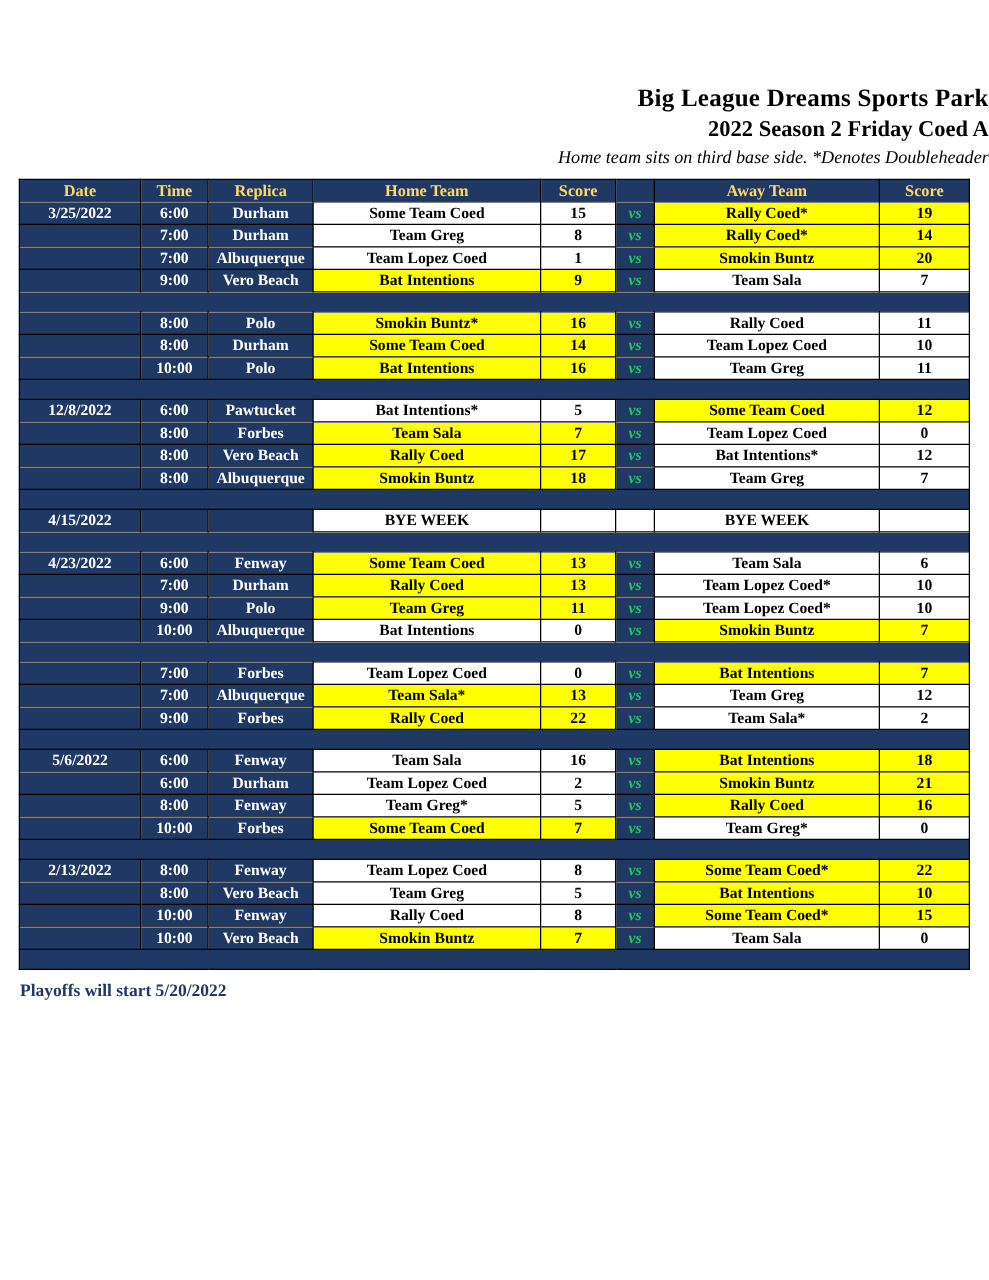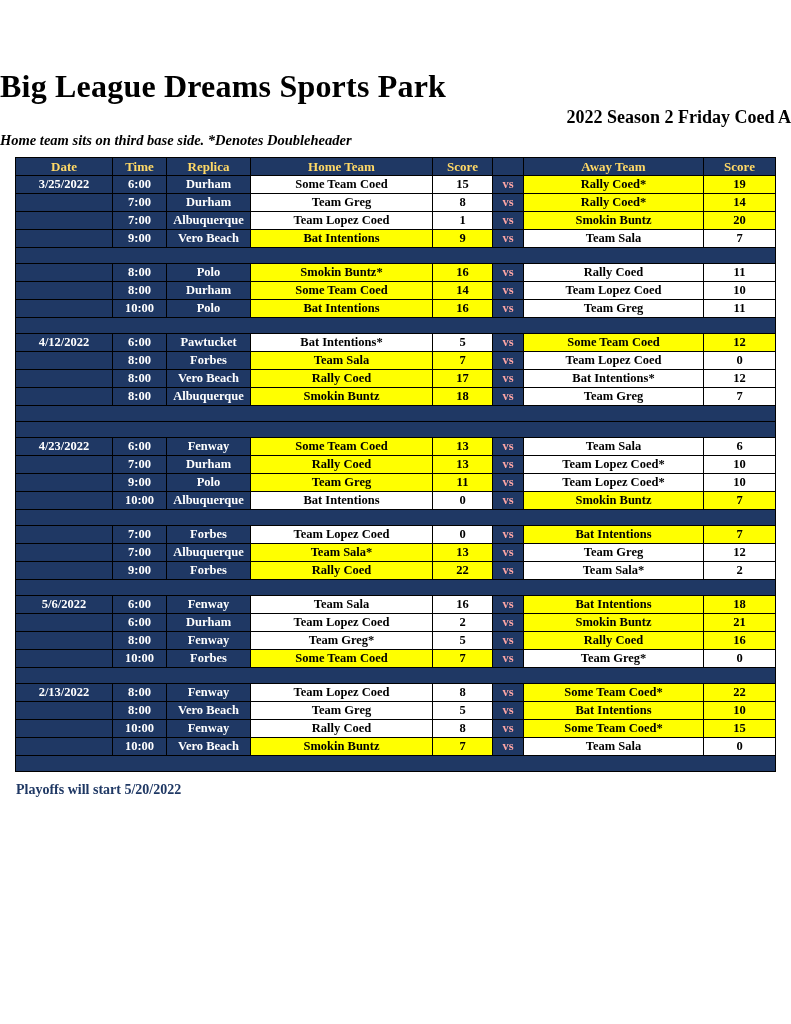--- a/index.html
+++ b/index.html
@@ -10,35 +10,35 @@
   *{box-sizing:border-box;}
   html,body{margin:0;padding:0;background:#fff;}
   body{
     width:791px;height:1024px;
     font-family:"Liberation Serif", serif;
     color:#000;
   }
   .page{position:relative;width:791px;height:1024px;overflow:hidden;}
   .title{
     margin-top:68px;
-    text-align:left;
-    font-size:32px;
+    text-align:right;
+    font-size:20px;
     font-weight:bold;
     letter-spacing:0.2px;
   }
   .subtitle{
     text-align:right;
     font-size:18px;
     font-weight:bold;
     margin-top:2px;
   }
   .note{
-    text-align:left;
+    text-align:right;
     font-size:14.5px;
-    font-weight:bold;
+    font-weight:normal;
     font-style:italic;
     margin-top:4px;
   }
   table.sched{
     width:760px;
     margin:8px auto 0 15px;
     border-collapse:collapse;
     table-layout:fixed;
   }
   table.sched th, table.sched td{
@@ -57,21 +57,22 @@
     color:var(--gold);
     font-size:13px;
     margin-top:31px;
   }
   td.navy{
     background:var(--navy);
     color:#fff;
   }
   td.vs{
     background:var(--navy);
-    color:#fca5a5;
+    color:#22c55e;
+    font-style:italic;
     font-size:11px;
   }
   td.win{
     background:var(--yellow);
   }
   tr.sep td{
     background:var(--navy);
     height:16px;
     border-left:1px solid #000;
     border-right:1px solid #000;
@@ -186,21 +187,21 @@
           <td class="win">Bat Intentions</td>
           <td class="win">16</td>
           <td class="vs">vs</td>
           <td>Team Greg</td>
           <td>11</td>
         </tr>
         <tr class="sep">
           <td colspan="8"></td>
         </tr>
         <tr>
-          <td class="navy">4/12/2022</td>
+          <td class="navy">12/8/2022</td>
           <td class="navy">6:00</td>
           <td class="navy">Pawtucket</td>
           <td>Bat Intentions*</td>
           <td>5</td>
           <td class="vs">vs</td>
           <td class="win">Some Team Coed</td>
           <td class="win">12</td>
         </tr>
         <tr>
           <td class="navy"></td>
@@ -227,20 +228,30 @@
           <td class="navy">8:00</td>
           <td class="navy">Albuquerque</td>
           <td class="win">Smokin Buntz</td>
           <td class="win">18</td>
           <td class="vs">vs</td>
           <td>Team Greg</td>
           <td>7</td>
         </tr>
         <tr class="sep">
           <td colspan="8"></td>
+        </tr>
+        <tr>
+          <td class="navy">4/15/2022</td>
+          <td class="navy"></td>
+          <td class="navy"></td>
+          <td>BYE WEEK</td>
+          <td></td>
+          <td></td>
+          <td>BYE WEEK</td>
+          <td></td>
         </tr>
         <tr class="sep">
           <td colspan="8"></td>
         </tr>
         <tr>
           <td class="navy">4/23/2022</td>
           <td class="navy">6:00</td>
           <td class="navy">Fenway</td>
           <td class="win">Some Team Coed</td>
           <td class="win">13</td>

